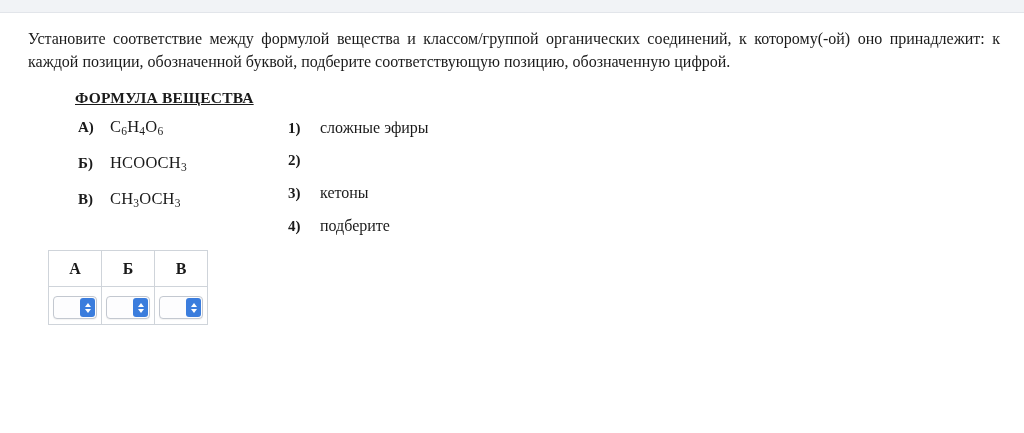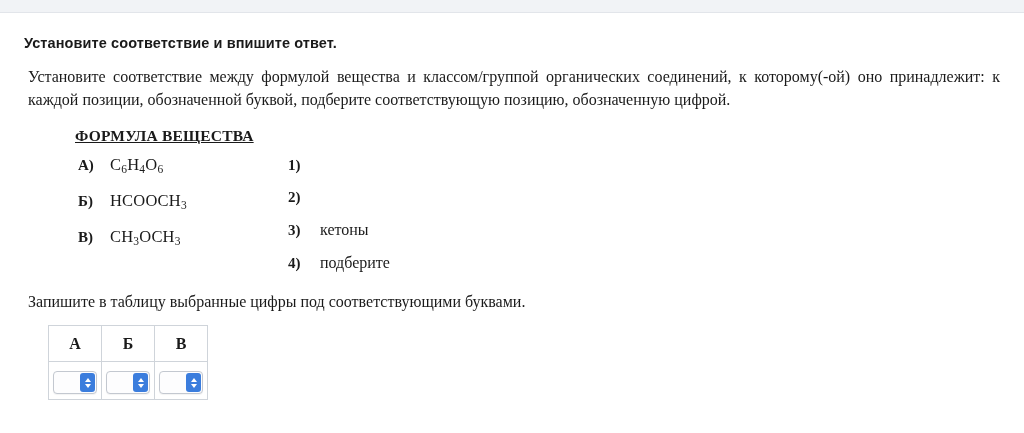--- a/index.html
+++ b/index.html
@@ -163,21 +163,20 @@
     border-top: 4px solid #ffffff;
   }
 </style>
 </head>
 <body>
 
 <div class="topbar"></div>
 
 <div class="page">
 
-  <div class="task-title">Установите соответствие и впишите ответ.</div>
 
   <div class="instruction">Установите соответствие между формулой вещества и классом/группой органических соединений, к которому(-ой) оно принадлежит: к каждой позиции, обозначенной буквой, подберите соответствующую позицию, обозначенную цифрой.</div>
 
   <div class="columns-head">
     <div class="col-head-a">ФОРМУЛА ВЕЩЕСТВА</div>
   </div>
 
   <div class="match-area">
 
     <div class="col-left">
@@ -191,37 +190,37 @@
       </div>
       <div class="row-item">
         <span class="marker">В)</span>
         <span class="formula">CH<sub>3</sub>OCH<sub>3</sub></span>
       </div>
     </div>
 
     <div class="col-right">
       <div class="row-item">
         <span class="marker">1)</span>
+        <span class="opt-label">сложные эфиры</span>
       </div>
       <div class="row-item">
         <span class="marker">2)</span>
       </div>
       <div class="row-item">
         <span class="marker">3)</span>
         <span class="opt-label">кетоны</span>
       </div>
       <div class="row-item">
         <span class="marker">4)</span>
         <span class="opt-label">подберите</span>
       </div>
     </div>
 
   </div>
 
-  <div class="write-note">Запишите в таблицу выбранные цифры под соответствующими буквами.</div>
 
   <table class="answer-table">
     <tbody>
         <tr>
       <th>А</th>
       <th>Б</th>
       <th>В</th>
     </tr>
     <tr>
       <td>

